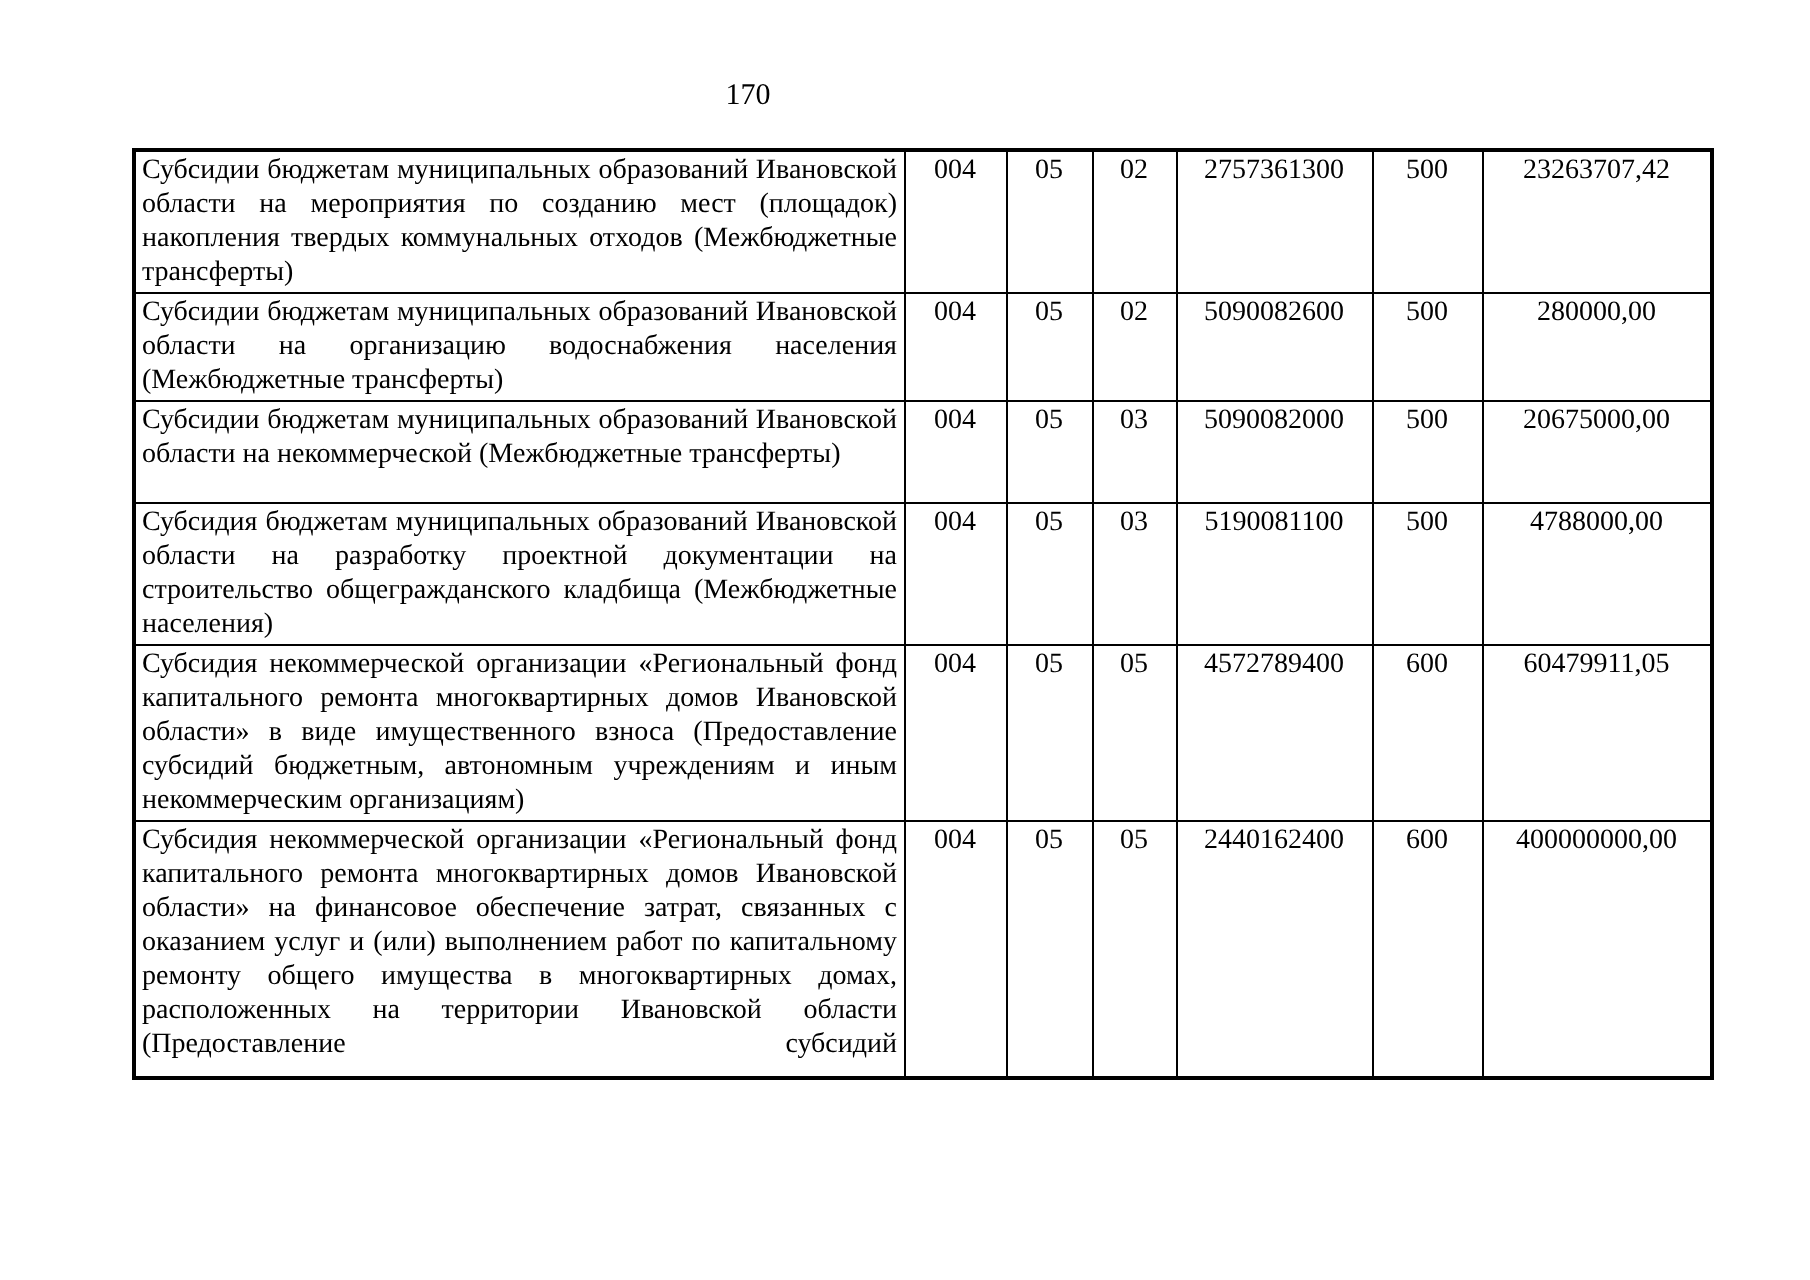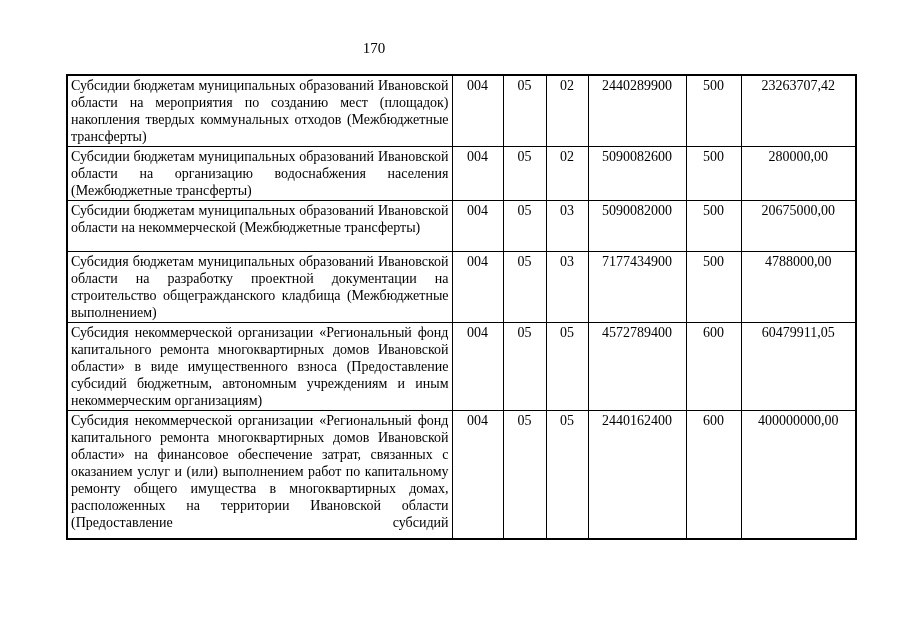--- a/index.html
+++ b/index.html
@@ -77,21 +77,21 @@
       <col style="width:98px">
       <col style="width:55px">
       <col style="width:115px">
     </colgroup>
     <tbody>
       <tr class="r2">
         <td class="desc">Субсидии бюджетам муниципальных образований Ивановской области на мероприятия по созданию мест (площадок) накопления твердых коммунальных отходов (Межбюджетные трансферты)</td>
         <td class="val">004</td>
         <td class="val">05</td>
         <td class="val">02</td>
-        <td class="val">2440289900</td>
+        <td class="val">2757361300</td>
         <td class="val">500</td>
         <td class="val">23263707,42</td>
       </tr>
       <tr class="r3">
         <td class="desc">Субсидии бюджетам муниципальных образований Ивановской области на организацию водоснабжения населения (Межбюджетные трансферты)</td>
         <td class="val">004</td>
         <td class="val">05</td>
         <td class="val">02</td>
         <td class="val">5090082600</td>
         <td class="val">500</td>
@@ -100,25 +100,25 @@
       <tr class="r4">
         <td class="desc">Субсидии бюджетам муниципальных образований Ивановской области на некоммерческой (Межбюджетные трансферты)</td>
         <td class="val">004</td>
         <td class="val">05</td>
         <td class="val">03</td>
         <td class="val">5090082000</td>
         <td class="val">500</td>
         <td class="val">20675000,00</td>
       </tr>
       <tr class="r5">
-        <td class="desc">Субсидия бюджетам муниципальных образований Ивановской области на разработку проектной документации на строительство общегражданского кладбища (Межбюджетные выполнением)</td>
+        <td class="desc">Субсидия бюджетам муниципальных образований Ивановской области на разработку проектной документации на строительство общегражданского кладбища (Межбюджетные населения)</td>
         <td class="val">004</td>
         <td class="val">05</td>
         <td class="val">03</td>
-        <td class="val">7177434900</td>
+        <td class="val">5190081100</td>
         <td class="val">500</td>
         <td class="val">4788000,00</td>
       </tr>
       <tr class="r6">
         <td class="desc">Субсидия некоммерческой организации «Региональный фонд капитального ремонта многоквартирных домов Ивановской области» в виде имущественного взноса (Предоставление субсидий бюджетным, автономным учреждениям и иным некоммерческим организациям)</td>
         <td class="val">004</td>
         <td class="val">05</td>
         <td class="val">05</td>
         <td class="val">4572789400</td>
         <td class="val">600</td>

